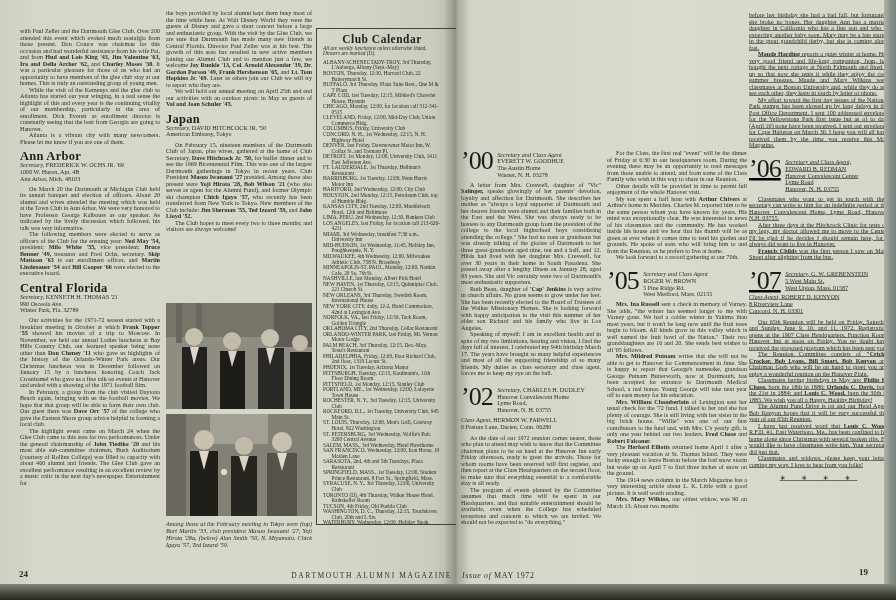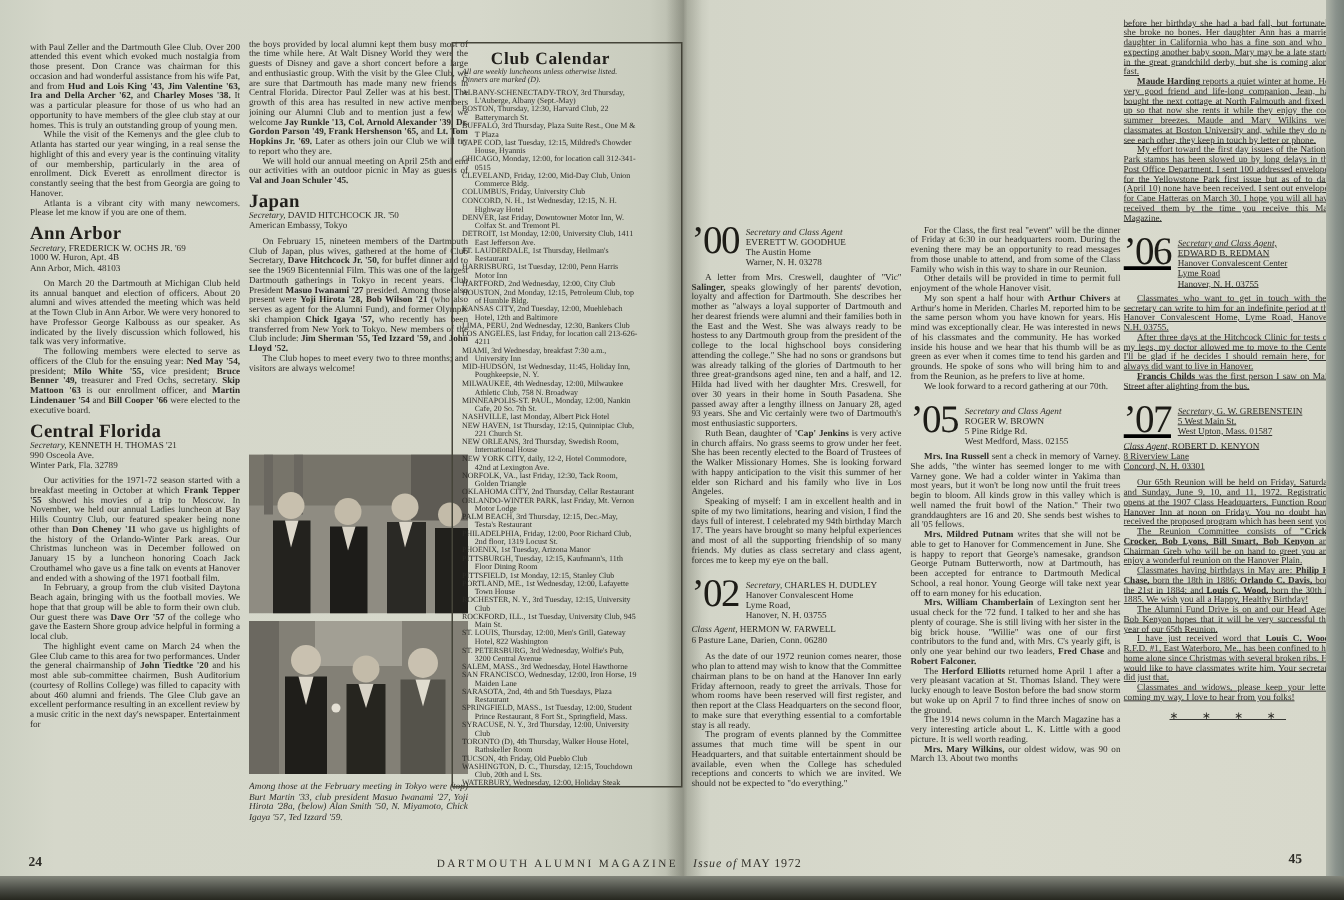--- a/index.html
+++ b/index.html
@@ -13,21 +13,21 @@
 
   .col{position:absolute;overflow:hidden;}
   .shrink{width:200%;transform:scale(.5);transform-origin:0 0;font-family:"Liberation Serif",serif;font-size:12.2px;line-height:13px;color:#2d2c27;}
   .paras p{margin:0;text-indent:18px;text-align:justify;}
   .paras.cont p:first-child{text-indent:0;}
   .club-title{font-weight:bold;font-size:25px;margin:15px 0 6px;letter-spacing:.5px;color:#211f1b;font-family:"Liberation Serif",serif;}
   .sec-block{margin:2px 0 7px;}
   .sec-line{margin:0;text-align:left;line-height:13.4px;}
 
   
-  .calendar-box{position:absolute;left:301px;top:28px;width:154px;height:497px;border:1px solid #454439;padding:5px 6px;box-sizing:border-box;overflow:hidden;}
+  .calendar-box{position:absolute;left:316px;top:28px;width:154px;height:497px;border:1px solid #454439;padding:5px 6px;box-sizing:border-box;overflow:hidden;}
   .cal-shrink{width:236px;transform:scale(.5);transform-origin:0 0;font-family:"Liberation Serif",serif;font-size:10.6px;line-height:11.1px;color:#2d2c27;}
   .cal-title{font-weight:bold;font-size:23px;text-align:center;margin:2px 0 7px;letter-spacing:1px;color:#211f1b;}
   .cal-intro{font-size:10.6px;margin:0 0 6px;text-align:left;}
   .cal-entry{margin:0;padding-left:17px;text-indent:-17px;text-align:left;}
 
   
   .photo-stack{position:absolute;left:166px;top:303px;width:146px;}
   .photo-stack svg{display:block;margin-bottom:5px;}
   .caption-wrap{overflow:hidden;}
   .caption{width:200%;transform:scale(.5);transform-origin:0 0;font-size:12.4px;line-height:13.6px;color:#2d2c27;text-align:justify;}
@@ -76,21 +76,21 @@
             <div class="sec-line">Winter Park, Fla. 32789</div>
           </div>
         <div class="paras">
             <p>Our activities for the 1971-72 season started with a breakfast meeting in October at which <b>Frank Tepper '55</b> showed his movies of a trip to Moscow. In November, we held our annual Ladies luncheon at Bay Hills Country Club, our featured speaker being none other than <b>Don Cheney '11</b> who gave us highlights of the history of the Orlando-Winter Park areas. Our Christmas luncheon was in December followed on January 15 by a luncheon honoring Coach Jack Crouthamel who gave us a fine talk on events at Hanover and ended with a showing of the 1971 football film.</p>
             <p>In February, a group from the club visited Daytona Beach again, bringing with us the football movies. We hope that that group will be able to form their own club. Our guest there was <b>Dave Orr '57</b> of the college who gave the Eastern Shore group advice helpful in forming a local club.</p>
             <p>The highlight event came on March 24 when the Glee Club came to this area for two performances. Under the general chairmanship of <b>John Tiedtke '20</b> and his most able sub-committee chairmen, Bush Auditorium (courtesy of Rollins College) was filled to capacity with about 460 alumni and friends. The Glee Club gave an excellent performance resulting in an excellent review by a music critic in the next day's newspaper. Entertainment for</p>
           </div>
       </div>
     </div>
 
-    <div class="col" id="l-col2-text" style="left:166px;top:26px;width:146px;height:277px;">
+    <div class="col" id="l-col2-text" style="left:166px;top:10px;width:146px;height:277px;">
       <div class="shrink">
         <div class="paras cont">
             <p>the boys provided by local alumni kept them busy most of the time while here. At Walt Disney World they were the guests of Disney and gave a short concert before a large and enthusiastic group. With the visit by the Glee Club, we are sure that Dartmouth has made many new friends in Central Florida. Director Paul Zeller was at his best. The growth of this area has resulted in new active members joining our Alumni Club and to mention just a few, we welcome <b>Jay Runkle '13, Col. Arnold Alexander '39, Dr. Gordon Parson '49, Frank Hershenson '65,</b> and <b>Lt. Tom Hopkins Jr. '69.</b> Later as others join our Club we will try to report who they are.</p>
             <p>We will hold our annual meeting on April 25th and end our activities with an outdoor picnic in May as guests of <b>Val and Joan Schuler '45.</b></p>
           </div>
         <h2 class="club-title">Japan</h2>
         <div class="sec-block">
             <div class="sec-line"><i>Secretary,</i> DAVID HITCHCOCK JR. '50</div>
             <div class="sec-line">American Embassy, Tokyo</div>
           </div>
@@ -307,19 +307,19 @@
             <p>Classmates having birthdays in May are: <b>Philip H. Chase,</b> born the 18th in 1886; <b>Orlando C. Davis,</b> born the 21st in 1884; and <b>Louis C. Wood,</b> born the 30th in 1885. We wish you all a Happy, Healthy Birthday!</p>
             <p>The Alumni Fund Drive is on and our Head Agent Bob Kenyon hopes that it will be very successful this year of our 65th Reunion.</p>
             <p>I have just received word that <b>Louis C. Wood,</b> R.F.D. #1, East Waterboro, Me., has been confined to his home alone since Christmas with several broken ribs. He would like to have classmates write him. Your secretary did just that.</p>
             <p>Classmates and widows, please keep your letters coming my way. I love to hear from you folks!</p>
           </div>
         <div class="stars">∗ ∗ ∗ ∗</div>
       </div>
     </div>
 
     <div class="footer-issue" style="left:6px;"><i>Issue of</i> MAY 1972</div>
-    <div class="pagenum" style="left:384px;top:567px;width:28px;text-align:right;position:absolute;">45</div>
+    <div class="pagenum" style="left:384px;top:567px;width:28px;text-align:right;position:absolute;">19</div>
   </div>
 
   <div class="gutter"></div>
   <div class="scan-right"></div>
   <div class="scan-bottom"></div>
 </div>
 
 </body></html>

